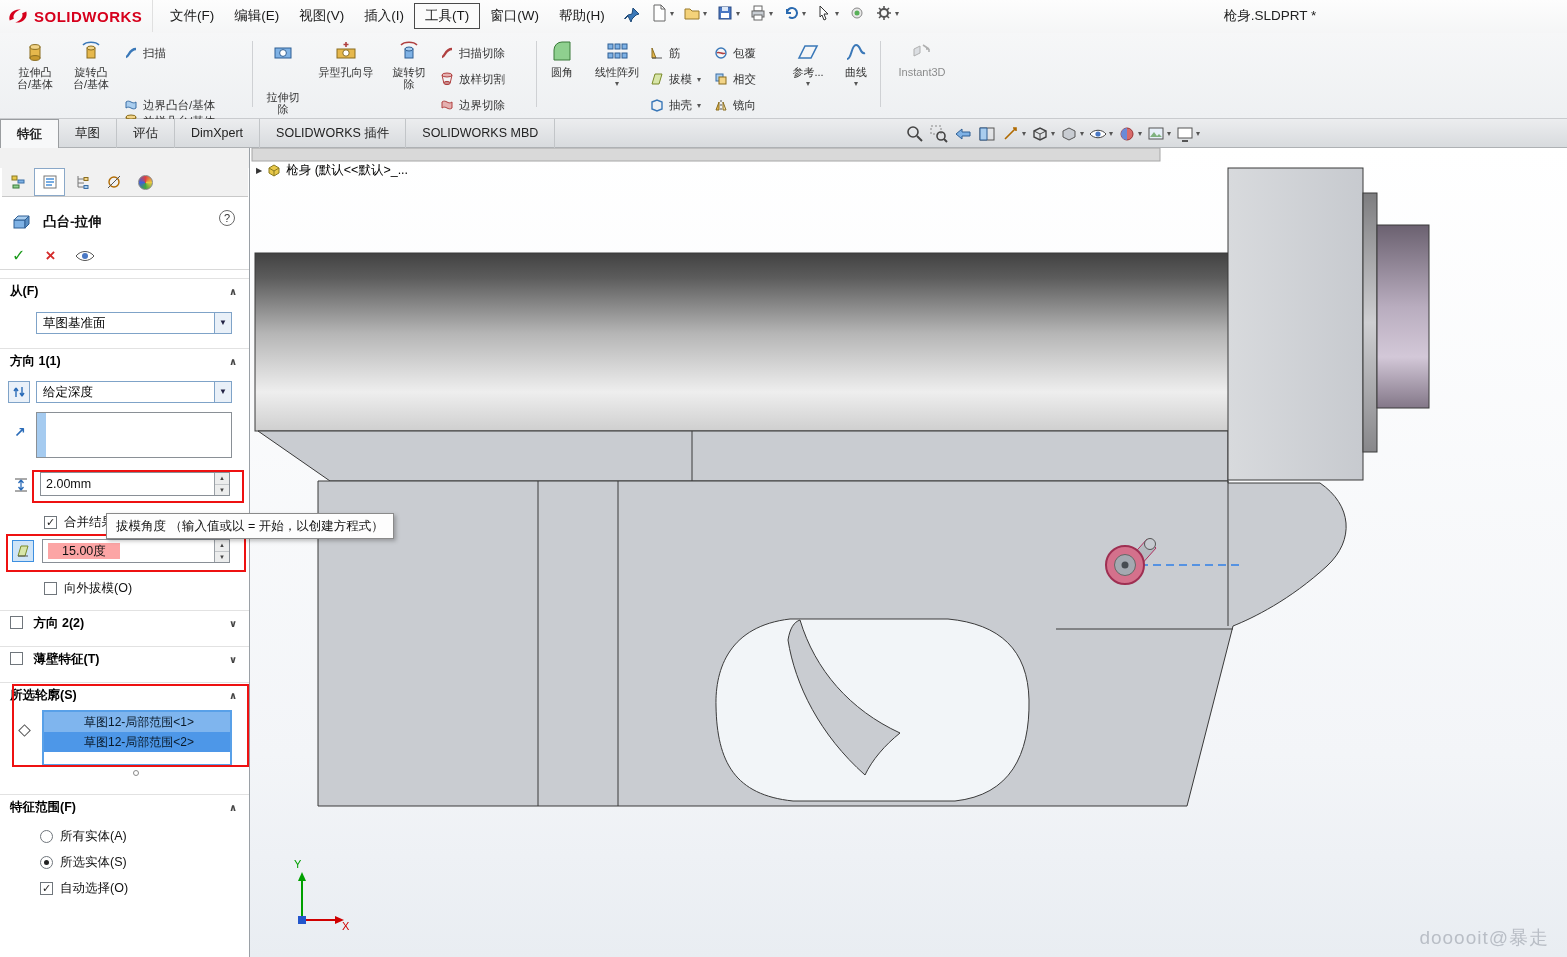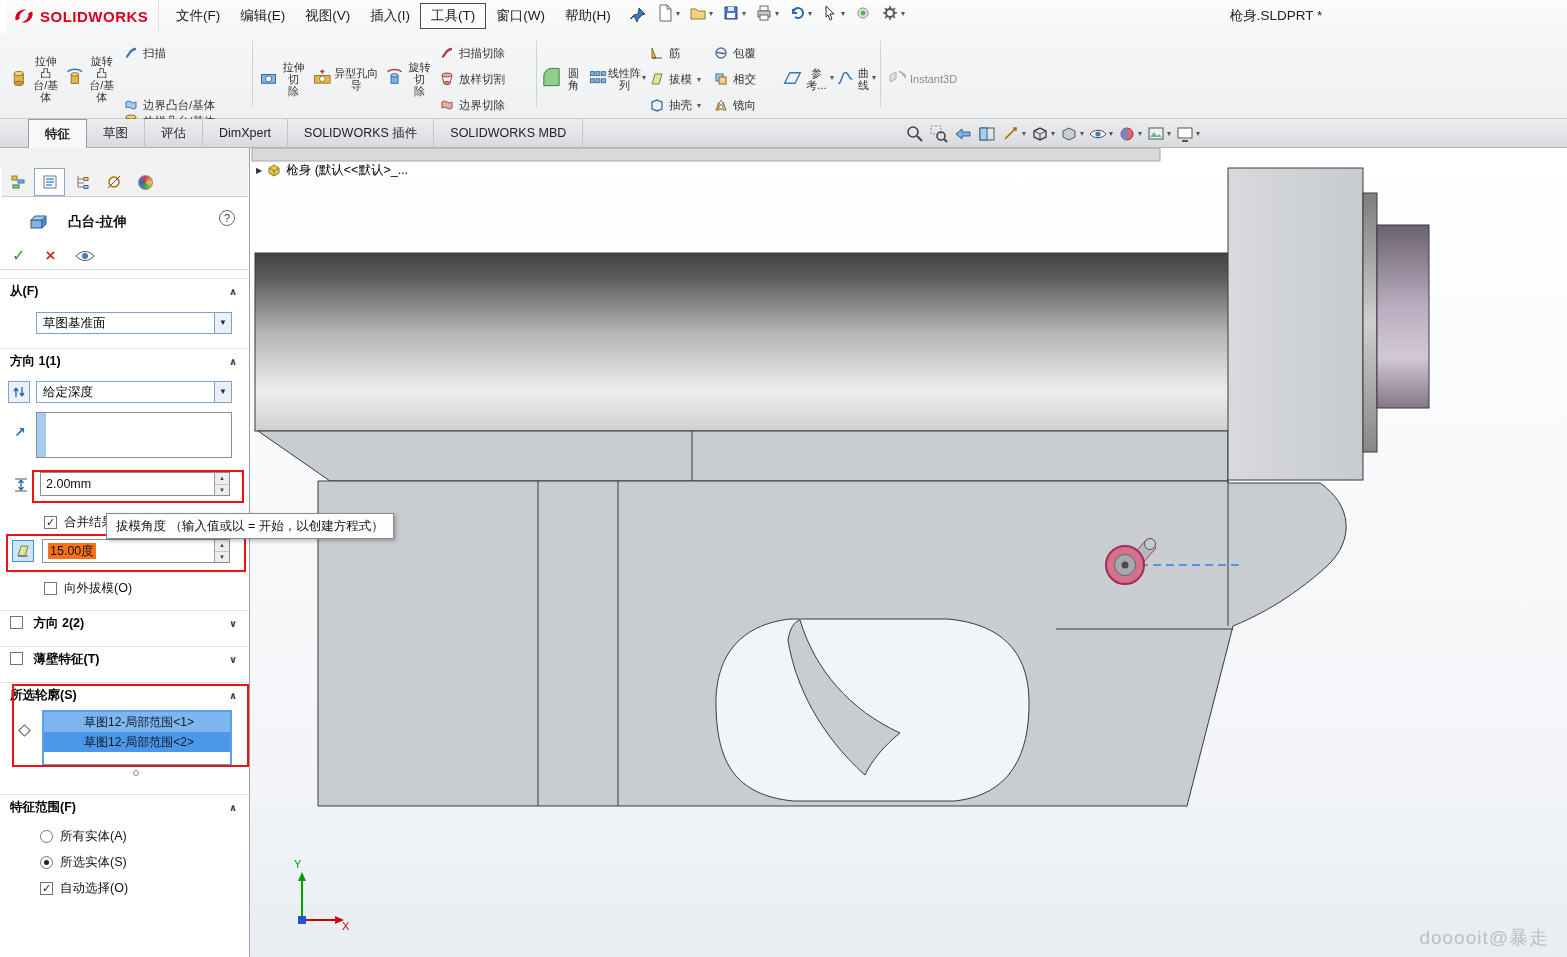--- a/index.html
+++ b/index.html
@@ -1,58 +1,58 @@
 <!DOCTYPE html>
 <html><head>
 <meta charset="utf-8">
 <style>
   * { margin:0; padding:0; box-sizing:border-box; }
   body { font-family:"Liberation Sans","DejaVu Sans",sans-serif; background:#888; }
   .app { position:relative; width:1567px; height:957px; background:#fff; overflow:hidden; font-size:13px; color:#111; }
 
   
-  .menubar { position:absolute; top:0; left:6px; right:0; height:46px; background:linear-gradient(#fdfdfd,#f2f3f4); border-bottom:1px solid #d7d9db; }
+  .menubar { position:absolute; top:0; left:0; right:0; height:46px; background:linear-gradient(#fdfdfd,#f2f3f4); border-bottom:1px solid #d7d9db; }
   .logo { position:absolute; left:6px; top:0; height:32px; display:flex; align-items:center; gap:4px; padding-right:10px; border-right:1px solid #e0e0e0; }
   .logo-txt { color:#d6001c; font-size:15px; letter-spacing:.5px; font-weight:bold; }
   .menus { position:absolute; left:160px; top:0; height:32px; display:flex; align-items:center; }
   .mi { padding:0 10px; line-height:26px; font-size:13.5px; color:#1a1a1a; cursor:default; }
   .mi.hl { border:1px solid #4a4a4a; line-height:24px; background:#fbfbfb; }
   .pin { margin-left:8px; }
   .qat { position:absolute; left:650px; top:4px; display:flex; align-items:center; gap:9px; }
   .qi { display:flex; align-items:center; gap:2px; }
   .dda { font-size:8px; color:#555; }
   .wtitle { position:absolute; left:1140px; top:0; width:260px; text-align:center; line-height:32px; font-size:13.5px; color:#222; }
   .i18 { width:18px; height:18px; }
 
   
   .ribbon { position:absolute; top:33px; left:0; right:0; height:86px; background:linear-gradient(#f6f7f8,#eef0f2); border-bottom:1px solid #c9cbce; }
-  .rb { position:absolute; top:4px; height:78px; display:flex; flex-direction:row; align-items:center; padding-top:3px; font-size:11px; line-height:12px; text-align:center; color:#333; border-radius:2px; }
+  .rb { position:absolute; top:4px; height:78px; display:flex; flex-direction:column; align-items:center; padding-top:3px; font-size:11px; line-height:12px; text-align:center; color:#333; border-radius:2px; }
   .rb-label { white-space:pre-line; margin-top:2px; }
   .rs { position:absolute; display:flex; align-items:center; gap:5px; height:24px; font-size:11.5px; color:#333;justify-content:flex-end; }
   .i24 { width:24px; height:24px; }
   .i14 { width:14px; height:14px; }
   .rsep { position:absolute; top:8px; height:66px; width:1px; background:#cfd1d4; }
   .dim { opacity:.55; }
 
   
   .tabbar { position:absolute; top:119px; left:0; right:0; height:29px; background:linear-gradient(#ecedef,#d8dbde); border-bottom:1px solid #aeb1b4; }
-  .tabs { position:absolute; left:0; top:0; height:29px; display:flex;margin-left:28px; }
+  .tabs { position:absolute; left:0; top:0; height:29px; display:flex; }
   .tab { padding:0 16px; line-height:28px; font-size:12.5px; color:#222; border-right:1px solid #c2c5c8; cursor:default; }
   .tab.active { background:#f7f8f9; border:1px solid #9a9da0; border-bottom:none; font-weight:bold; }
   .hud { position:absolute; left:905px; top:0; height:29px; display:flex; align-items:center; gap:4px; }
   .hudi { display:flex; align-items:center; gap:1px; }
   .i20 { width:20px; height:20px; }
 
   
   .panel { position:absolute; top:148px; left:0; width:250px; height:809px; background:#fff; border-right:1px solid #9aa0a6; }
   .pstrip { position:absolute; left:0; top:0; width:100%; height:20px; background:#f1f1f1; }
   .ptabs { position:absolute; left:2px; top:20px; width:246px; height:29px; background:#f1f1f1; border-bottom:1px solid #c8c8c8; display:flex; gap:1px; }
   .ptab { width:31px; height:28px; display:flex; align-items:center; justify-content:center; }
   .ptab.active { background:#fff; border:1px solid #8aa8c8; }
-  .pm-title { position:absolute; left:0; top:60px; width:100%; height:28px; display:flex; align-items:center; gap:20px; padding-left:28px; }
+  .pm-title { position:absolute; left:0; top:60px; width:100%; height:28px; display:flex; align-items:center; gap:12px; padding-left:11px; }
   .pm-title-txt { font-weight:bold; font-size:13.5px; }
   .help { position:absolute; right:14px; top:62px; width:16px; height:16px; border:1px solid #6a6a6a; border-radius:50%; font-size:11px; line-height:14px; text-align:center; color:#333; }
   .pm-actions { position:absolute; left:0; top:94px; width:100%; height:28px; display:flex; align-items:center; gap:20px; padding-left:12px; border-bottom:1px solid #d9d9d9; }
   .ok { color:#1a9a1a; font-weight:bold; font-size:16px; }
   .cancel { color:#d42b2b; font-weight:bold; font-size:17px; }
 
   .sech { position:absolute; left:0; width:100%; height:26px; border-top:1px solid #e2e2e2; font-weight:bold; font-size:12.5px; line-height:25px; padding-left:10px; color:#000; background:#fff; }
   .chev { position:absolute; right:12px; top:0; font-size:10px; color:#444; font-weight:bold; line-height:25px; }
   .dd { position:absolute; height:22px; background:#fff; border:1px solid #7fa3c8; font-size:12.5px; line-height:20px; padding-left:6px; color:#000; }
   .ddbtn { position:absolute; right:0; top:0; width:17px; height:100%; background:#e9f0f8; border-left:1px solid #7fa3c8; text-align:center; font-size:8px; line-height:20px; color:#224; }
@@ -616,21 +616,21 @@
       <span>合并结果</span>
     </div>
 
     <div class="sqbtn pressed" style="left:12px;top:392px;">
       <svg width="16" height="16" viewBox="0 0 16 16">
           <path d="M3 13 L6 3 L13 3 L10 13 Z" fill="#d8e6a8" stroke="#7a8a2a"></path>
           <path d="M3 13 H13" stroke="#555"></path>
         </svg>
     </div>
     <div class="field" style="left:42px;top:391px;width:188px;">
-      <span style="background:#f97316;padding:1px 2px;">15.00度</span>
+      <span style="background:#fca5a5;padding:1px 14px;">15.00度</span>
       <div class="spin">
           <div>▲</div>
           <div>▼</div>
         </div>
     </div>
 
     <div class="cbrow" style="left:44px;top:432px;">
       <span class="cb"></span>
       <span>向外拔模(O)</span>
     </div>

